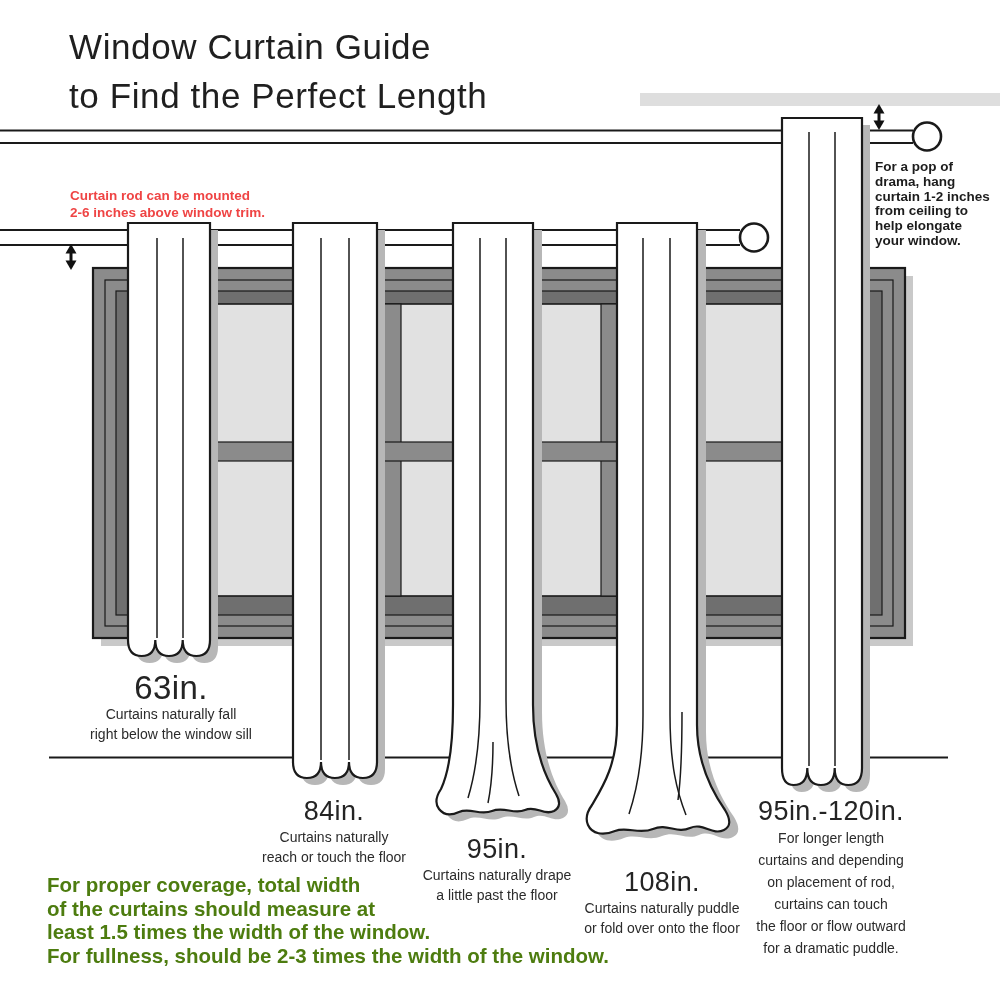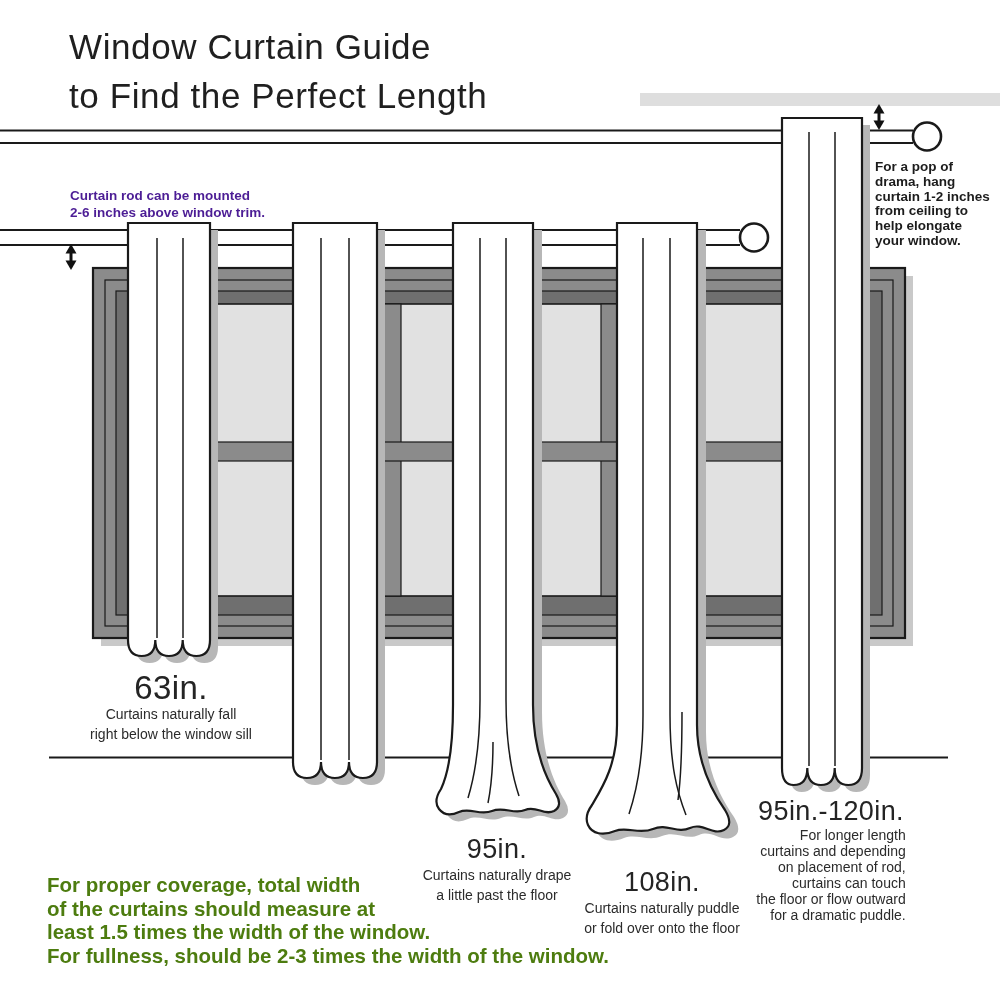--- a/index.html
+++ b/index.html
@@ -7,32 +7,32 @@
     position:relative;width:1000px;height:1000px;overflow:hidden;background:#ffffff;
     font-family:"Liberation Sans", sans-serif;color:#1a1a1a;
   }
   .art{position:absolute;left:0;top:0;}
   .txt{position:absolute;white-space:pre-line;margin:0;}
   .title{
     left:69px;top:22px;font-size:35px;line-height:49px;font-weight:400;
     letter-spacing:0.6px;color:#1f1f1f;
   }
   .intro{left:70px;top:149px;font-size:13.5px;line-height:18.5px;color:#3a3a3a;}
-  .rod-note{left:70px;top:188px;font-size:13.5px;line-height:16.5px;font-weight:bold;color:#4c1d95;}
+  .rod-note{left:70px;top:188px;font-size:13.5px;line-height:16.5px;font-weight:bold;color:#ef4444;}
   .ceiling-note{left:875px;top:160px;font-size:13.5px;line-height:14.8px;font-weight:bold;color:#1c1c1c;}
   .len{position:absolute;text-align:center;transform:translateX(-50%);}
   .len .big{font-size:27px;font-weight:400;color:#242424;letter-spacing:0.4px;line-height:28px;margin:0;}
   .len .desc{font-size:14px;line-height:20px;color:#2b2b2b;margin:2px 0 0 0;white-space:pre-line;}
   .len-63 .big{font-size:33px;}
   .len-63{left:171px;top:674px;}
   .len-84{left:334px;top:797px;}
   .len-95{left:497px;top:835px;}
   .len-108{left:662px;top:868px;}
   .len-95120{left:831px;top:797px;}
-  .len-95120 .desc{line-height:16px;text-align:right;}
+  .len-95120 .desc{line-height:22px;}
   .coverage{left:47px;top:873px;font-size:20.5px;line-height:23.5px;font-weight:bold;color:#4d7c0f;}
 </style>
 </head>
 <body>
 
 <div class="canvas">
 
   <svg class="art" width="1000" height="1000" viewBox="0 0 1000 1000">
     <defs>
       <path id="c1" d="M128,223 H210 V640 Q210,656 196.3,656 Q182.7,656 182.7,640
@@ -153,20 +153,25 @@
 from ceiling to
 help elongate
 your window.</p>
 
   <div class="len len-63">
     <p class="big">63in.</p>
     <p class="desc">Curtains naturally fall
 right below the window sill</p>
   </div>
 
+  <div class="len len-84">
+    <p class="big">84in.</p>
+    <p class="desc">Curtains naturally
+reach or touch the floor</p>
+  </div>
 
   <div class="len len-95">
     <p class="big">95in.</p>
     <p class="desc">Curtains naturally drape
 a little past the floor</p>
   </div>
 
   <div class="len len-108">
     <p class="big">108in.</p>
     <p class="desc">Curtains naturally puddle

